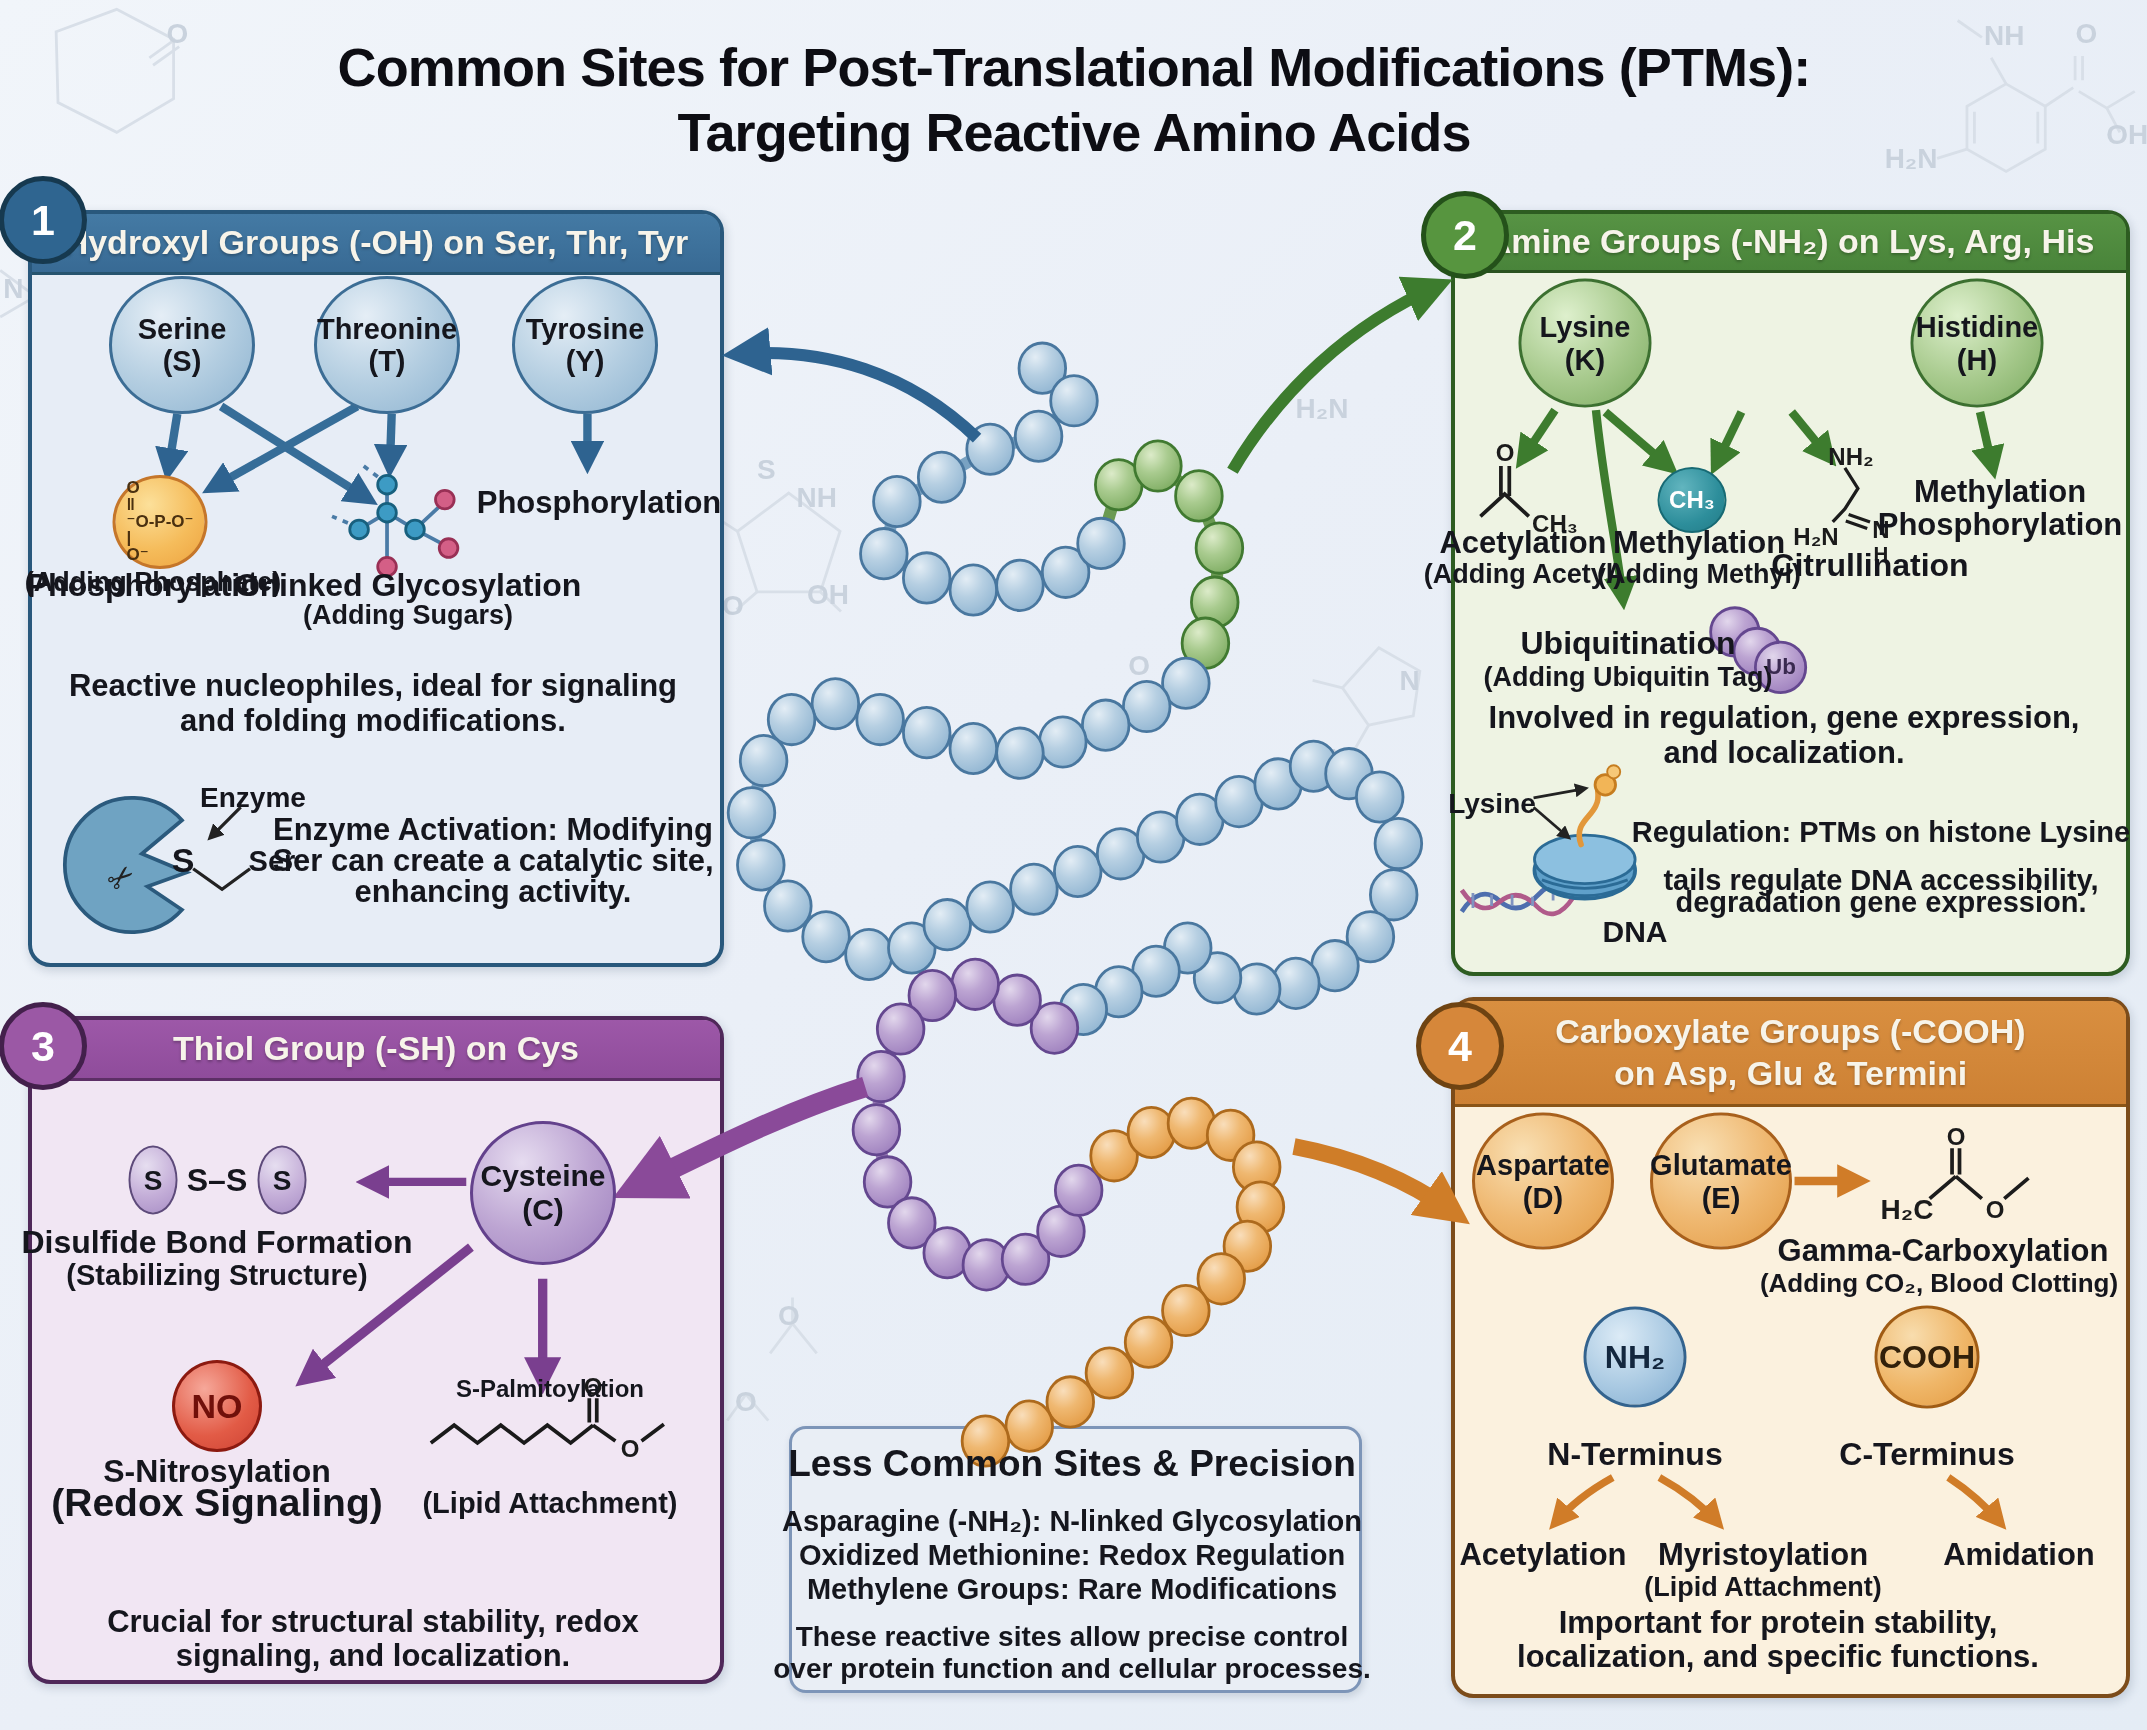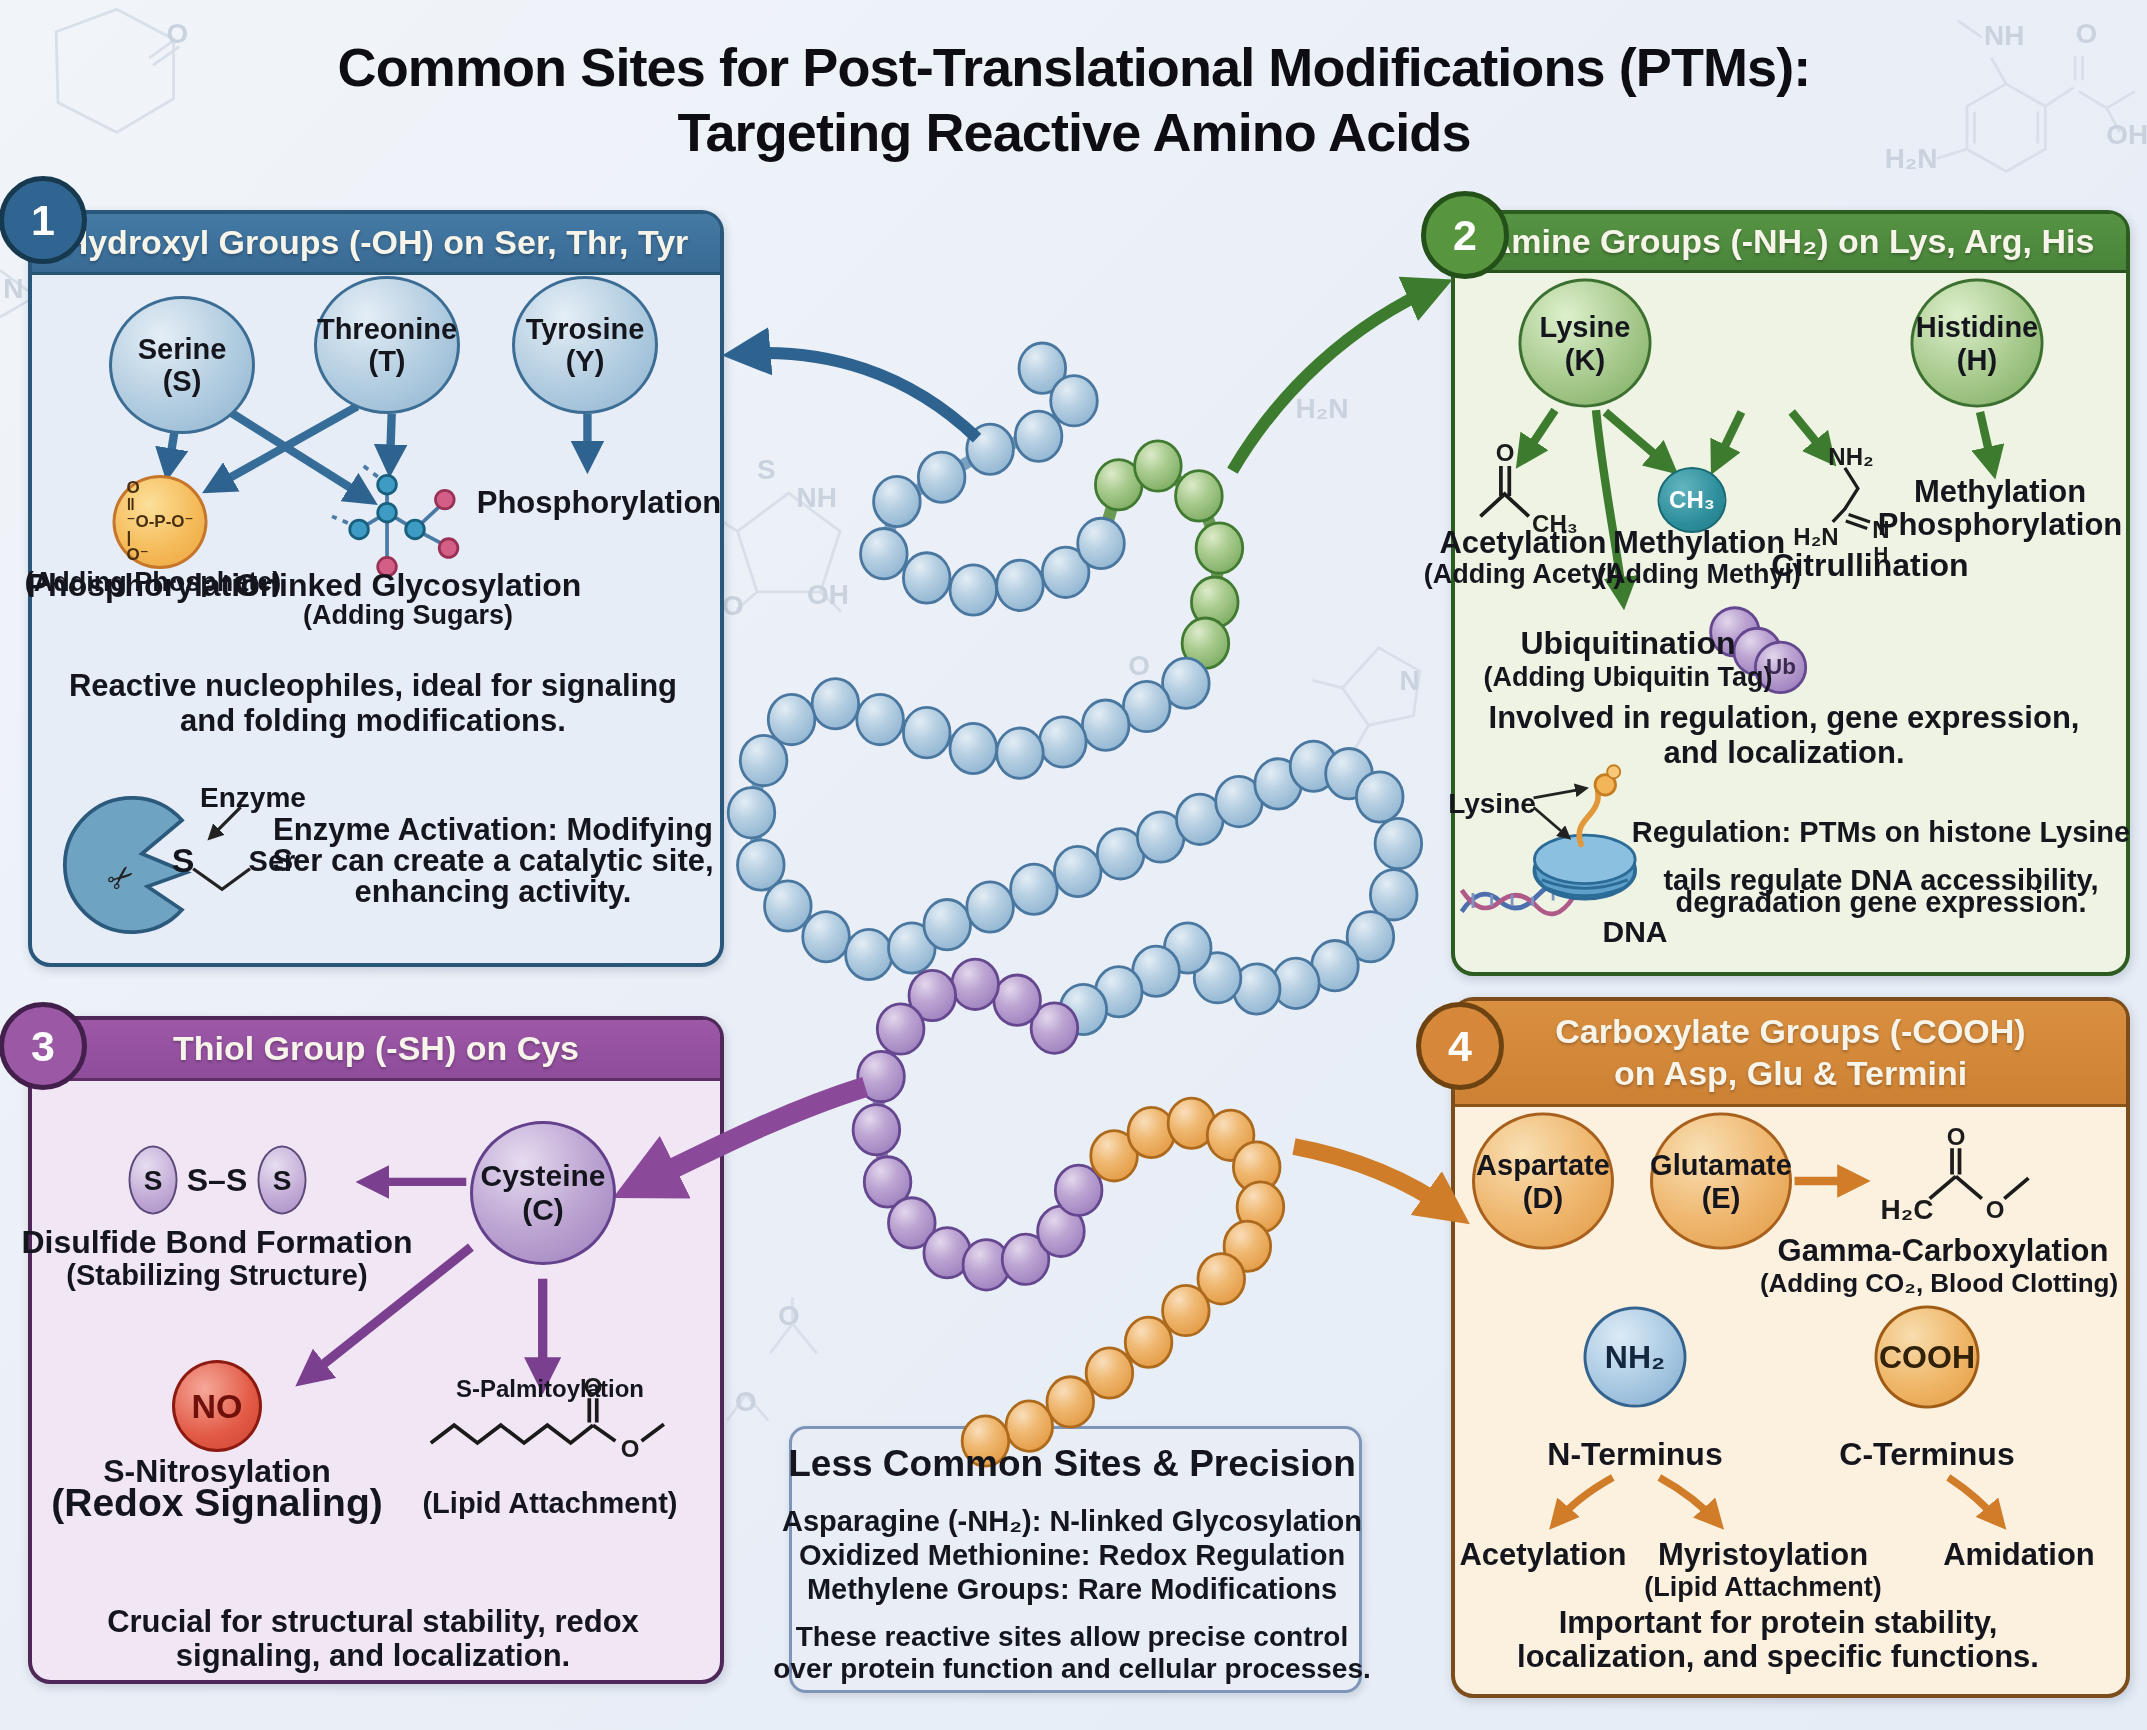--- a/index.html
+++ b/index.html
@@ -348,21 +348,21 @@
       <path d="M1925,1267 L1996,1267" stroke-width="9" marker-end="url(#mOrange)"></path>
       <path d="M1730,1585 Q1692,1606 1668,1634" stroke-width="8" marker-end="url(#mOrange)"></path>
       <path d="M1780,1585 Q1818,1606 1843,1634" stroke-width="8" marker-end="url(#mOrange)"></path>
       <path d="M2090,1585 Q2122,1606 2146,1634" stroke-width="8" marker-end="url(#mOrange)"></path>
     </g>
     <g stroke="#1c1c1c" stroke-width="4" fill="none">
       <path d="M2094,1232 L2094,1260 M2102,1232 L2102,1260 M2098,1262 L2070,1286 M2098,1262 L2126,1286 M2150,1286 L2176,1264"></path>
     </g>
   </svg>
 
-  <div class="orb orb-blue" style="left:182px;top:365px;">
+  <div class="orb orb-blue" style="left:182px;top:345px;">
     <div>Serine</div>
       <div>(S)</div>
   </div>
   <div class="orb orb-blue" style="left:387px;top:345px;">
     <div>Threonine</div>
       <div>(T)</div>
   </div>
   <div class="orb orb-blue" style="left:585px;top:345px;">
     <div>Tyrosine</div>
       <div>(Y)</div>

